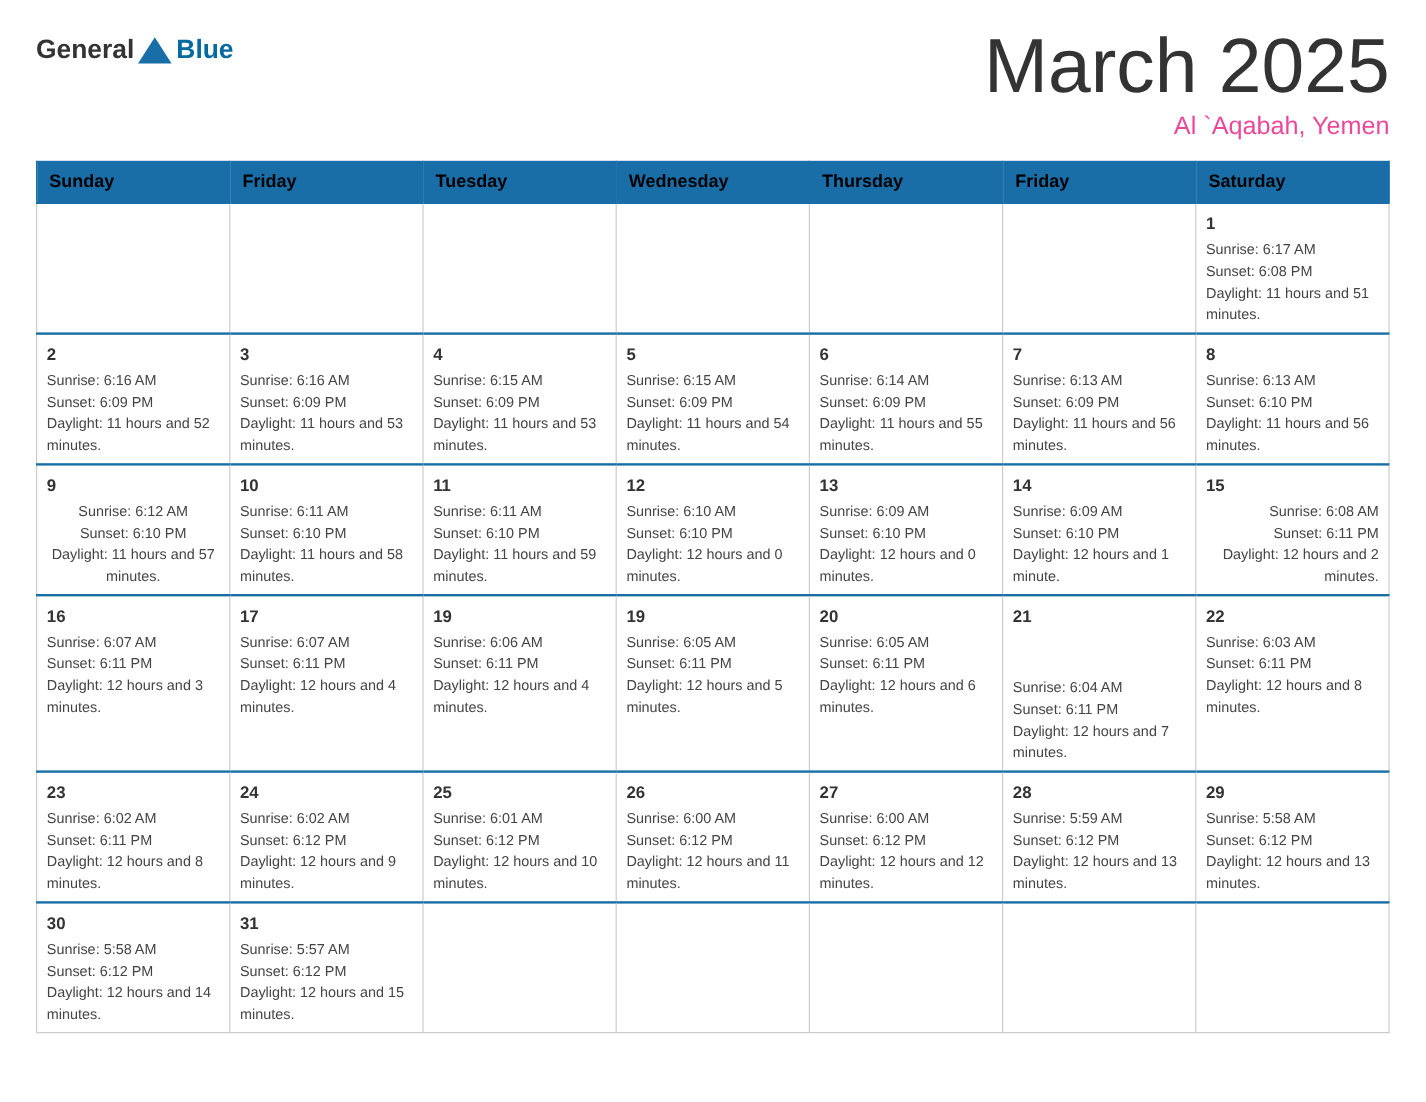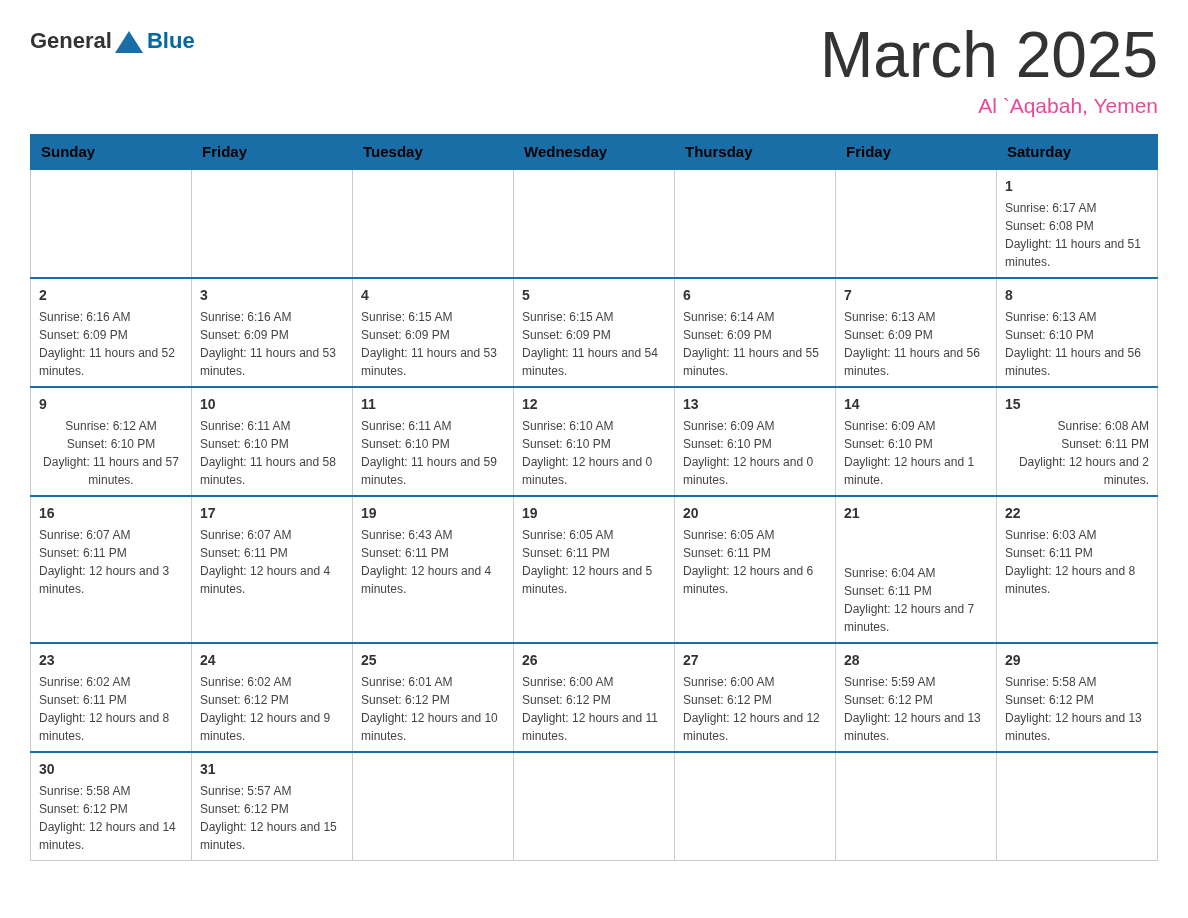--- a/index.html
+++ b/index.html
@@ -246,21 +246,21 @@
 Daylight: 12 hours and 3 minutes.</div>
         </td>
         <td>
           <span class="day-number">17</span>
           <div class="day-info" style="white-space: pre-line;">Sunrise: 6:07 AM
 Sunset: 6:11 PM
 Daylight: 12 hours and 4 minutes.</div>
         </td>
         <td>
           <span class="day-number">19</span>
-          <div class="day-info" style="white-space: pre-line;">Sunrise: 6:43 AM
+          <div class="day-info" style="white-space: pre-line;">Sunrise: 6:06 AM
 Sunset: 6:11 PM
 Daylight: 12 hours and 4 minutes.</div>
         </td>
         <td>
           <span class="day-number">19</span>
           <div class="day-info" style="white-space: pre-line;">Sunrise: 6:05 AM
 Sunset: 6:11 PM
 Daylight: 12 hours and 5 minutes.</div>
         </td>
         <td>

